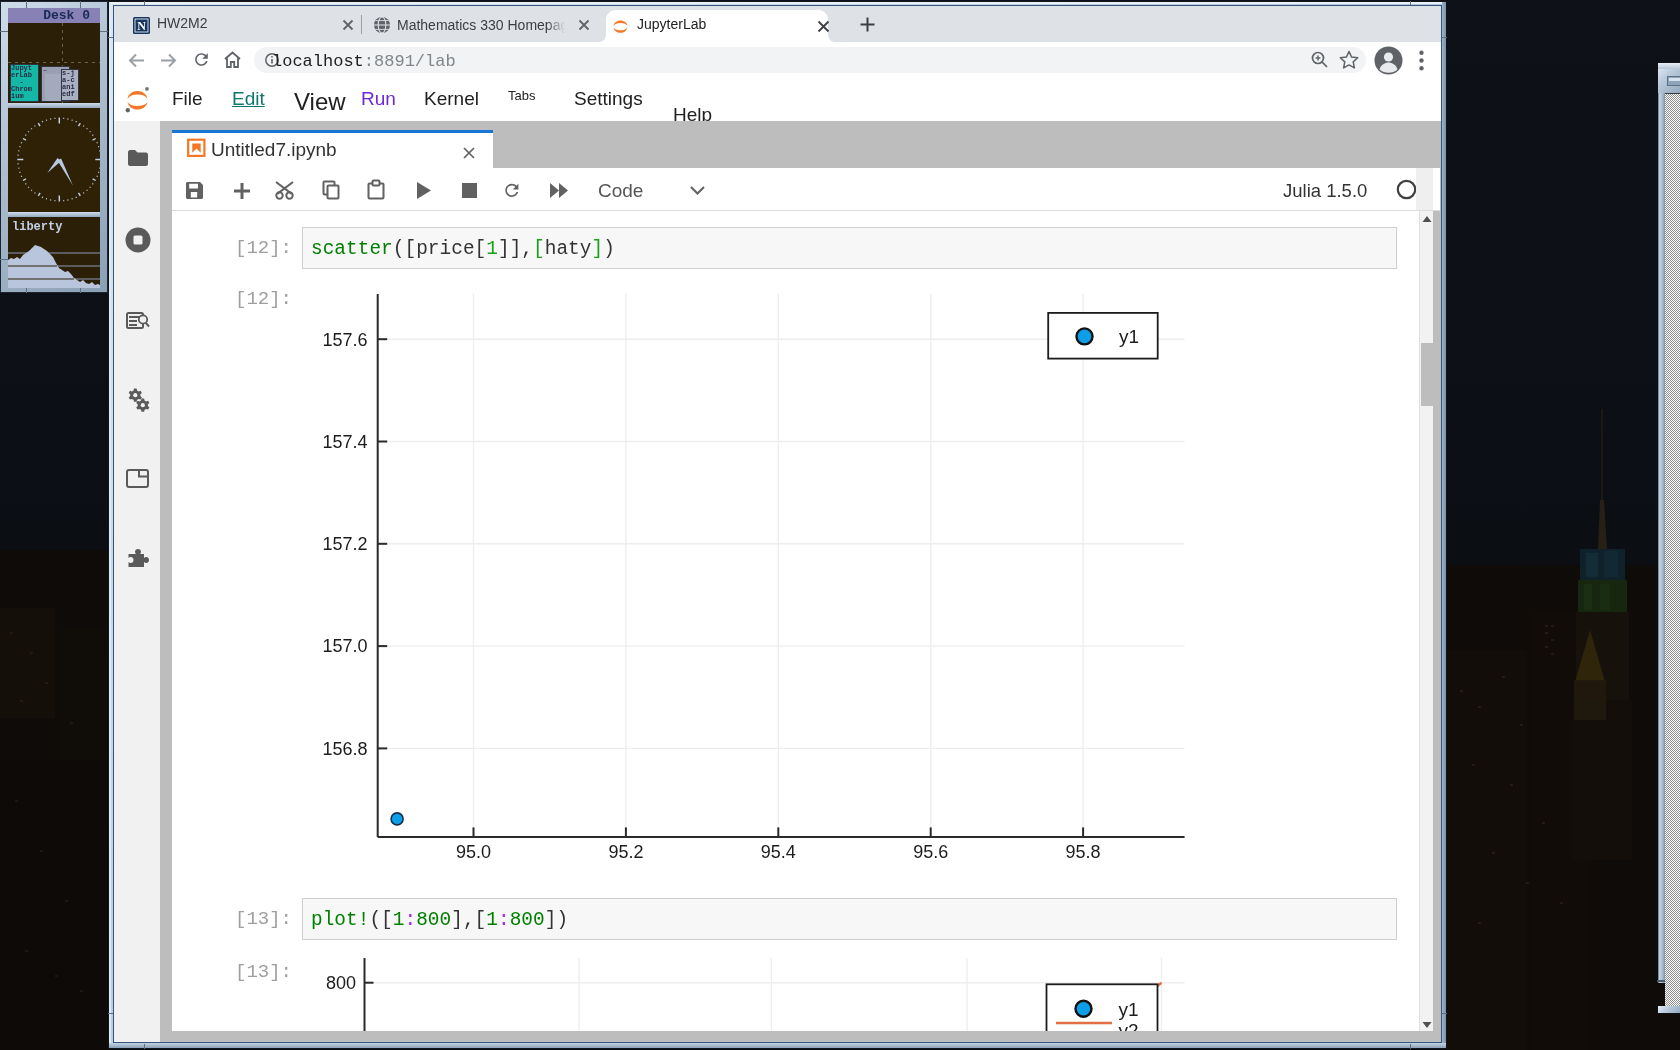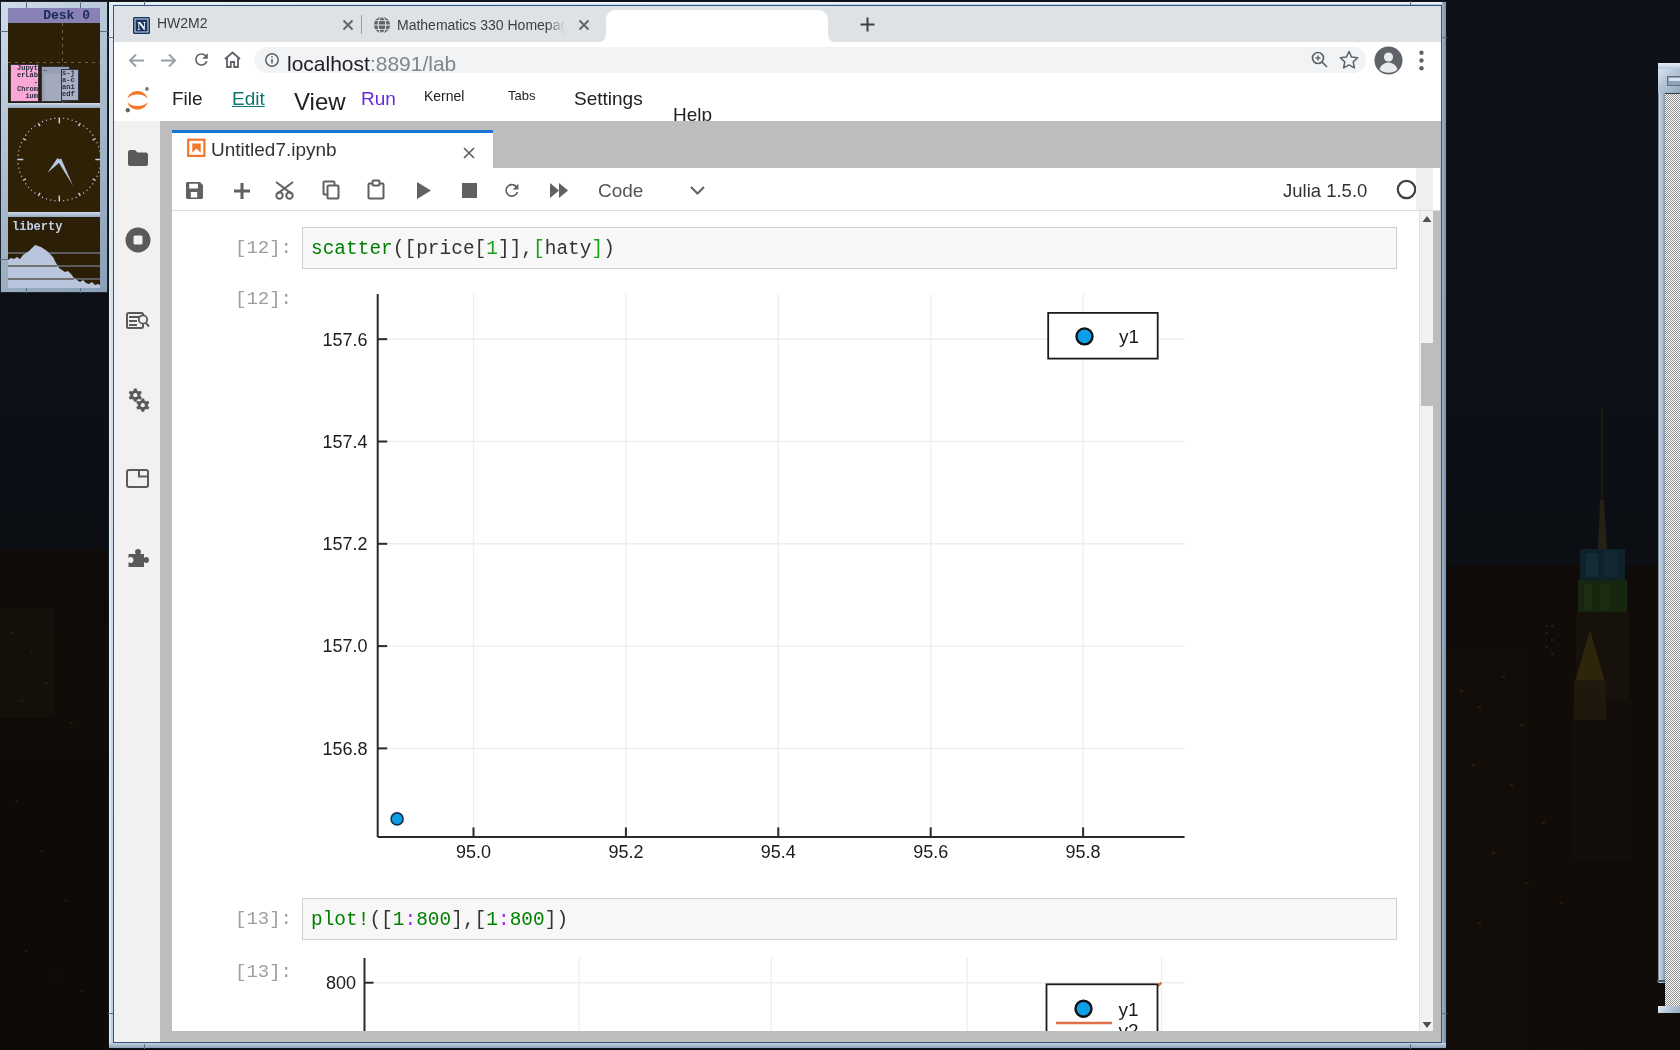--- a/index.html
+++ b/index.html
@@ -100,21 +100,21 @@
   <div class="abs" style="left:26px;top:286px;width:1px;height:6px;background:#5c7086;"></div>
   <div class="abs" style="left:80px;top:286px;width:1px;height:6px;background:#5c7086;"></div>
   <div class="abs" style="left:26px;top:0px;width:1px;height:7px;background:#5c7086;"></div>
   <div class="abs" style="left:80px;top:0px;width:1px;height:7px;background:#5c7086;"></div>
 
   <div class="abs mono" style="left:8px;top:7px;width:92px;height:15px;background:#8781b5;color:#1b2b56;font-size:13px;font-weight:bold;line-height:15px;text-align:right;padding-right:10px;">Desk 0</div>
 
   <div class="abs" style="left:8px;top:22px;width:92px;height:80px;background:#2b2007;overflow:hidden;">
     <div class="abs" style="left:54px;top:0;width:1px;height:80px;background:repeating-linear-gradient(180deg,#6e6240 0 3px,transparent 3px 7px);"></div>
     <div class="abs" style="left:0;top:39px;width:92px;height:1px;background:repeating-linear-gradient(90deg,#6e6240 0 3px,transparent 3px 7px);"></div>
-    <div class="abs mono" style="left:2px;top:41px;width:29px;height:38px;background:#f9a8d4;border:1px solid #32343e;color:#2a2c44;font-size:7px;line-height:7px;font-weight:bold;overflow:hidden;text-align:right;">Jupyt<br>erLab<br>&nbsp;&nbsp;-<br>Chrom<br>ium</div>
+    <div class="abs mono" style="left:2px;top:41px;width:29px;height:38px;background:#14b8a6;border:1px solid #32343e;color:#2a2c44;font-size:7px;line-height:7px;font-weight:bold;overflow:hidden;">Jupyt<br>erLab<br>&nbsp;&nbsp;-<br>Chrom<br>ium</div>
     <div class="abs" style="left:33px;top:43px;width:29px;height:36px;background:#99a0b4;border:1px solid #32343e;">
         <span class="mono" style="font-size:7px;color:#2a2c44;position:absolute;top:0;left:1px;">~</span>
         <span class="abs" style="left:3px;top:7px;width:24px;height:27px;background:#a3aabb;"></span>
       </div>
     <div class="abs mono" style="left:53px;top:46px;width:18px;height:32px;background:#a8b0c2;border:1px solid #32343e;color:#2a2c44;font-size:7px;line-height:7px;font-weight:bold;overflow:hidden;">s-j<br>a-c<br>ani<br>edf</div>
   </div>
 
   <div class="abs" style="left:8px;top:102px;width:92px;height:5px;background:linear-gradient(180deg,#cfdcea,#92a8be);"></div>
 
   <div class="abs" style="left:8px;top:107px;width:92px;height:104px;background:#2e2105;">
@@ -251,20 +251,30 @@
           </svg>
         <span class="abs" style="left:25px;top:5px;font-size:14px;color:#3c4043;width:170px;overflow:hidden;white-space:nowrap;-webkit-mask-image:linear-gradient(90deg,#000 88%,transparent 99%);">Mathematics 330 Homepage</span>
         <svg class="abs" style="left:206px;top:7px" width="12" height="12">
             <path d="M1.5,1.5 L10.5,10.5 M10.5,1.5 L1.5,10.5" stroke="#5f6368" stroke-width="1.8"></path>
           </svg>
       </div>
 
       <svg class="abs" style="left:485px;top:4px" width="236" height="32">
           <path d="M0,32 C5,32 7,28 7,23 L7,10 C7,4.5 11,0 17,0 L219,0 C225,0 229,4.5 229,10 L229,23 C229,28 231,32 236,32 Z" fill="#fff"></path>
         </svg>
+      <div class="abs" style="left:485px;top:4px;width:236px;height:32px;">
+        <svg class="abs" style="left:12px;top:6px" width="19" height="19" viewBox="0 0 100 100">
+            <path d="M50,37 C33,37 19,43 13,52 C16,36 31,24 50,24 C69,24 84,36 87,52 C81,43 67,37 50,37 Z" fill="#f37726"></path>
+            <path d="M50,75 C33,75 19,69 13,60 C16,76 31,88 50,88 C69,88 84,76 87,60 C81,69 67,75 50,75 Z" fill="#f37726"></path>
+          </svg>
+        <span class="abs" style="left:38px;top:6px;font-size:14px;color:#202124;">JupyterLab</span>
+        <svg class="abs" style="left:218px;top:10px" width="13" height="13">
+            <path d="M1.5,1.5 L11.5,11.5 M11.5,1.5 L1.5,11.5" stroke="#3c4043" stroke-width="1.8"></path>
+          </svg>
+      </div>
 
       <svg class="abs" style="left:746px;top:11px" width="15" height="15">
           <path d="M7.5,0.5 L7.5,14.5 M0.5,7.5 L14.5,7.5" stroke="#3c4043" stroke-width="2"></path>
         </svg>
     </div>
 
     <div class="abs" style="left:0;top:36px;width:1327px;height:37px;background:#fff;">
       <svg class="abs" style="left:14px;top:10px" width="17" height="17">
           <path d="M16,8.5 L2,8.5 M8,2.5 L2,8.5 L8,14.5" stroke="#9aa0a6" stroke-width="2" fill="none"></path>
         </svg>
@@ -277,21 +287,21 @@
       <svg class="abs" style="left:109px;top:9px" width="19" height="18">
           <path d="M2,8 L9.5,1.5 L17,8 M4,7 L4,16 L7.8,16 L7.8,11 L11.2,11 L11.2,16 L15,16 L15,7" stroke="#5f6368" stroke-width="1.8" fill="none"></path>
         </svg>
 
       <div class="abs" style="left:140px;top:5px;width:1112px;height:26px;background:#f1f3f4;border-radius:13px;"></div>
       <svg class="abs" style="left:151px;top:11px" width="14" height="14">
           <circle cx="7" cy="7" r="6.2" stroke="#5f6368" stroke-width="1.5" fill="none"></circle>
           <line x1="7" y1="6" x2="7" y2="10.4" stroke="#5f6368" stroke-width="1.6"></line>
           <circle cx="7" cy="3.8" r="0.9" fill="#5f6368"></circle>
         </svg>
-      <div class="abs" style="left:173px;top:10px;font-size:21px;color:#202124;">localhost<span style="color:#80868b">:8891/lab</span></div>
+      <div class="abs" style="left:158px;top:10px;font-size:17px;color:#202124;font-family:Liberation Mono, monospace;">localhost<span style="color:#80868b">:8891/lab</span></div>
       <svg class="abs" style="left:1196px;top:8px" width="20" height="20">
           <circle cx="8" cy="8" r="5.5" stroke="#5f6368" stroke-width="1.7" fill="none"></circle>
           <line x1="12.2" y1="12.2" x2="17" y2="17" stroke="#5f6368" stroke-width="1.7"></line>
           <path d="M8,5.6 L8,10.4 M5.6,8 L10.4,8" stroke="#5f6368" stroke-width="1.5"></path>
         </svg>
       <svg class="abs" style="left:1225px;top:8px" width="20" height="20">
           <path d="M10,1.5 L12.6,7.1 L18.7,7.8 L14.2,11.9 L15.4,17.9 L10,14.9 L4.6,17.9 L5.8,11.9 L1.3,7.8 L7.4,7.1 Z" stroke="#5f6368" stroke-width="1.5" fill="none" stroke-linejoin="round"></path>
         </svg>
       <svg class="abs" style="left:1260px;top:4px" width="29" height="29">
           <circle cx="14.5" cy="14.5" r="14" fill="#5f6368"></circle>
@@ -309,21 +319,21 @@
       <svg class="abs" style="left:10px;top:4px" width="27" height="34" viewBox="0 0 100 110">
           <circle cx="85" cy="14" r="7" fill="#767677"></circle>
           <circle cx="14" cy="93" r="8" fill="#616262"></circle>
           <path d="M50,35 C33,35 19,41 13,50 C16,34 31,22 50,22 C69,22 84,34 87,50 C81,41 67,35 50,35 Z" fill="#f37726"></path>
           <path d="M50,77 C33,77 19,71 13,62 C16,78 31,90 50,90 C69,90 84,78 87,62 C81,71 67,77 50,77 Z" fill="#f37726"></path>
         </svg>
       <span class="abs" style="left:58px;top:9px;font-size:19px;color:#212121;">File</span>
       <span class="abs" style="left:118px;top:9px;font-size:19px;color:#0f766e;text-decoration:underline;">Edit</span>
       <span class="abs" style="left:180px;top:9px;font-size:24px;color:#212121;">View</span>
       <span class="abs" style="left:247px;top:9px;font-size:19px;color:#6d28d9;">Run</span>
-      <span class="abs" style="left:310px;top:9px;font-size:14px;color:#212121;">Kernel</span>
+      <span class="abs" style="left:310px;top:9px;font-size:19px;color:#212121;">Kernel</span>
       <span class="abs" style="left:394px;top:9px;font-size:13px;color:#212121;">Tabs</span>
       <span class="abs" style="left:460px;top:9px;font-size:19px;color:#212121;">Settings</span>
       <span class="abs" style="left:559px;top:9px;font-size:19px;color:#212121;margin-top:16px;">Help</span>
     </div>
 
     <div class="abs" id="jlmain" style="left:0;top:115px;width:1327px;height:921px;background:#bdbdbd;">
 
       <div class="abs" style="left:0;top:0;width:46px;height:921px;background:#f1f1f1;">
         <svg class="abs" style="left:13px;top:28px" width="22" height="18">
             <path d="M1,3 C1,2 2,1 3,1 L8,1 L10.5,3.5 L19,3.5 C20,3.5 21,4.5 21,5.5 L21,15 C21,16 20,17 19,17 L3,17 C2,17 1,16 1,15 Z" fill="#5a5a5a"></path>

